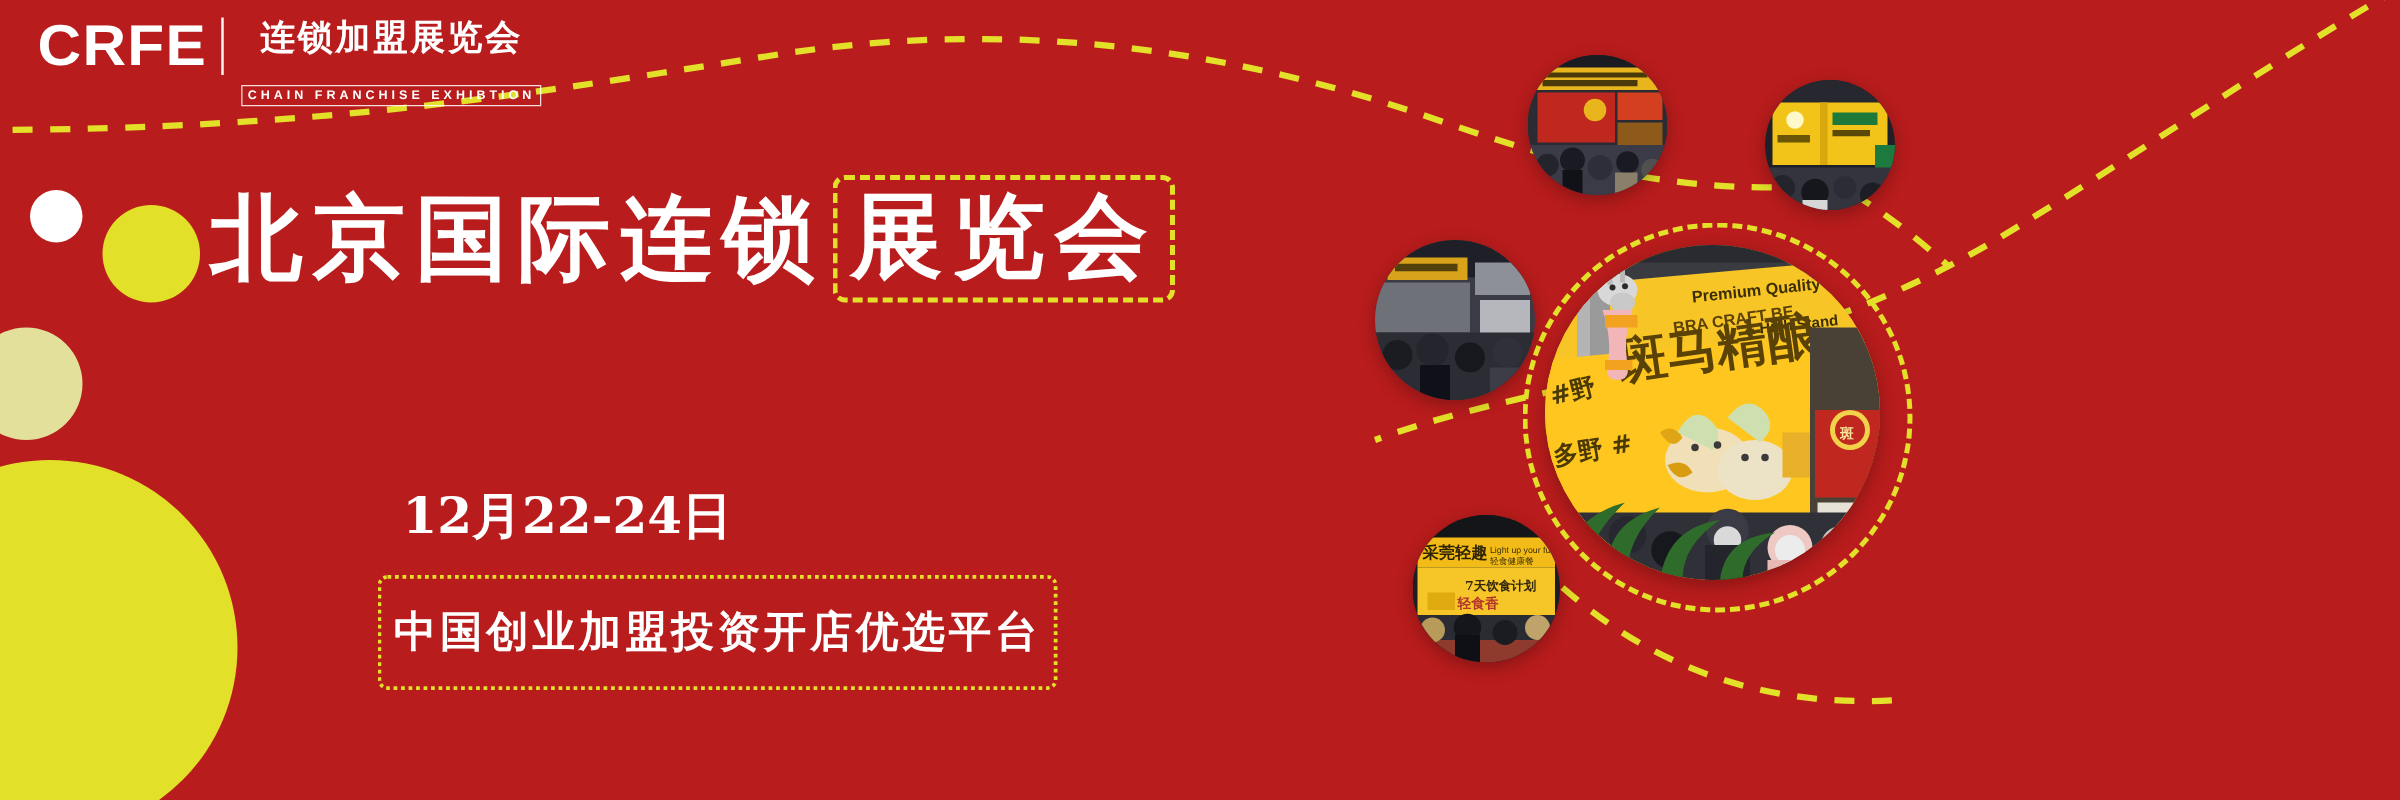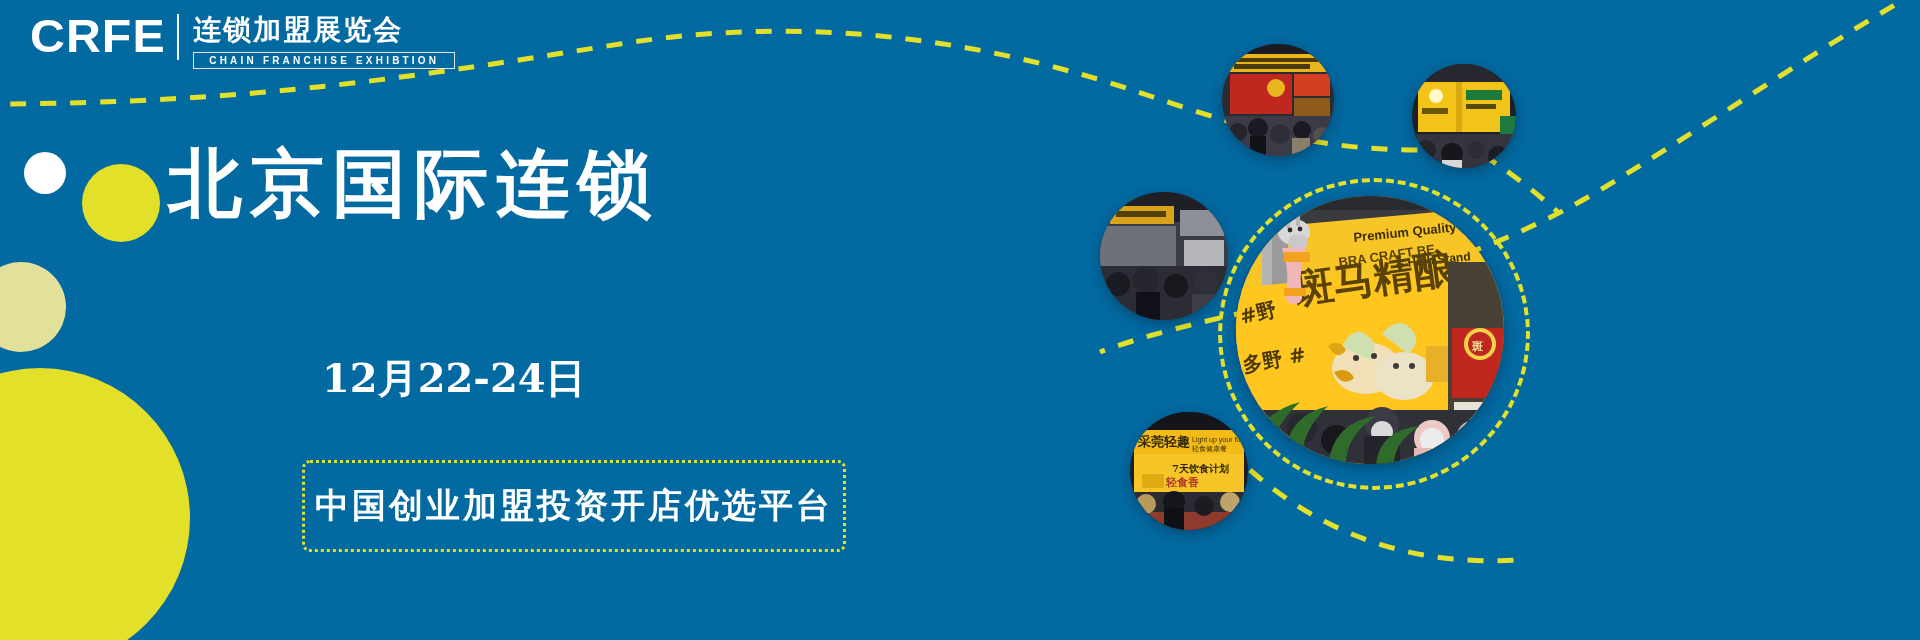--- a/index.html
+++ b/index.html
@@ -5,21 +5,21 @@
   html,body{margin:0;padding:0;}
   body{
     font-family:"Liberation Sans", sans-serif;
     background:#0a0a0a;
   }
   #banner{
     position:relative;
     width:1920px;
     height:640px;
     overflow:hidden;
-    background:#0369a1;
+    background:#b91c1c;
   }
 
   
   .blob{position:absolute;border-radius:50%;}
   #blob-white-dot{left:24px;top:152px;width:42px;height:42px;background:#ffffff;}
   #blob-yellow-sm{left:82px;top:164px;width:78px;height:78px;background:#e3e02a;}
   #blob-pale{left:0px;top:262px;width:90px;height:90px;background:#e2e09a;margin-left:-24px;}
   #blob-yellow-lg{left:-110px;top:368px;width:300px;height:300px;background:#e3e02a;}
 
   
@@ -41,25 +41,25 @@
     transform:scaleX(1.05);
     transform-origin:left center;
   }
   #logo-divider{
     width:2px;height:46px;background:#ffffff;
     margin:4px 14px 0 18px;opacity:.95;
   }
   #logo-right{display:flex;flex-direction:column;}
   #logo-cn{
     color:#ffffff;font-weight:bold;font-size:28px;
-    letter-spacing:2px;line-height:36px;margin-top:2px;
+    letter-spacing:2px;line-height:36px;margin-top:2px;text-align:center;
   }
   #logo-en-wrap{
     border:1px solid rgba(255,255,255,.85);
-    margin-top:4px;padding:1px 15px;
+    margin-top:20px;padding:1px 4px;
   }
   #logo-en{
     color:#ffffff;font-size:10px;font-weight:bold;
     letter-spacing:3.2px;line-height:13px;white-space:nowrap;
   }
 
   
   #headline{
     position:absolute;left:168px;top:140px;
     display:flex;align-items:center;
@@ -86,34 +86,34 @@
     position:absolute;left:322px;top:352px;
     display:flex;align-items:baseline;
     color:#ffffff;
     font-family:"DejaVu Serif", serif;
     font-weight:bold;
     font-size:40px;
     line-height:52px;
     letter-spacing:1px;
     white-space:nowrap;
   }
-  #meta-date{letter-spacing:0px;}
+  #meta-date{letter-spacing:0px;margin-top:35px;}
   #meta-venue{margin-left:46px;letter-spacing:3px;}
 
   
   #tagline-box{
     position:absolute;left:302px;top:460px;
     width:538px;height:86px;
     border:3px dotted #e3e02a;
     border-radius:8px;
     display:flex;align-items:center;justify-content:center;
   }
   #tagline-text{
     color:#ffffff;
-    font-family:Liberation Serif, serif;
+    font-family:Liberation Sans, sans-serif;
     font-weight:bold;
     font-size:34px;
     letter-spacing:3px;
     line-height:42px;
     white-space:nowrap;
   }
 
   
   .photo{
     position:absolute;border-radius:50%;overflow:hidden;
@@ -153,20 +153,21 @@
     <div id="logo-right">
       <div id="logo-cn">连锁加盟展览会</div>
       <div id="logo-en-wrap">
         <div id="logo-en">CHAIN FRANCHISE EXHIBTION</div>
       </div>
     </div>
   </div>
 
   <div id="headline">
     <span class="hl-white">北京国际连锁</span>
+    <span id="headline-boxed">展览会</span>
   </div>
 
   <div id="meta-line">
     <span id="meta-date">12月22-24日</span>
   </div>
 
   <div id="tagline-box">
     <span id="tagline-text">中国创业加盟投资开店优选平台</span>
   </div>
 

